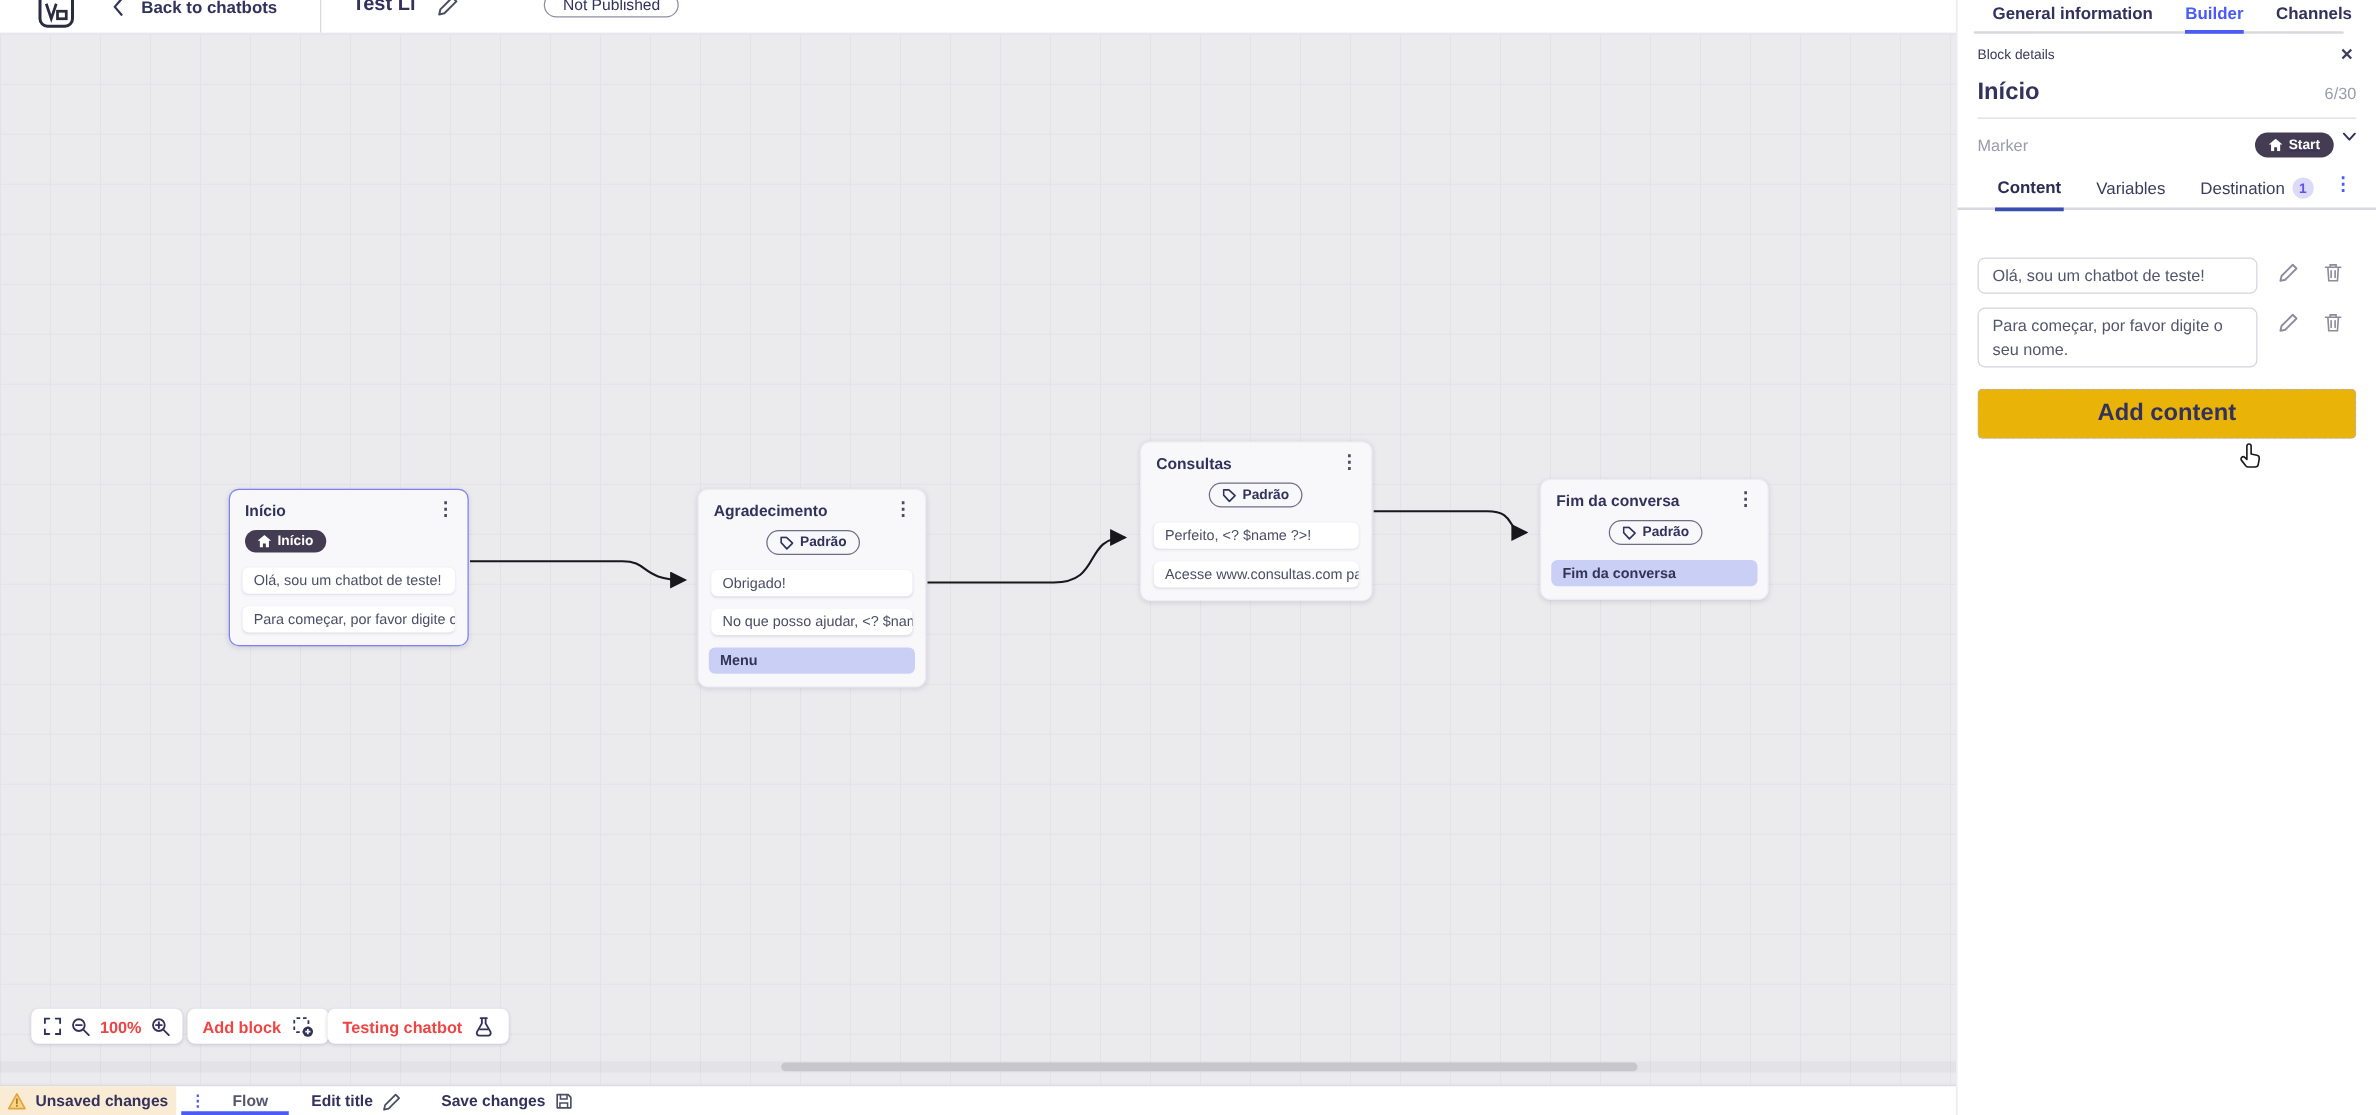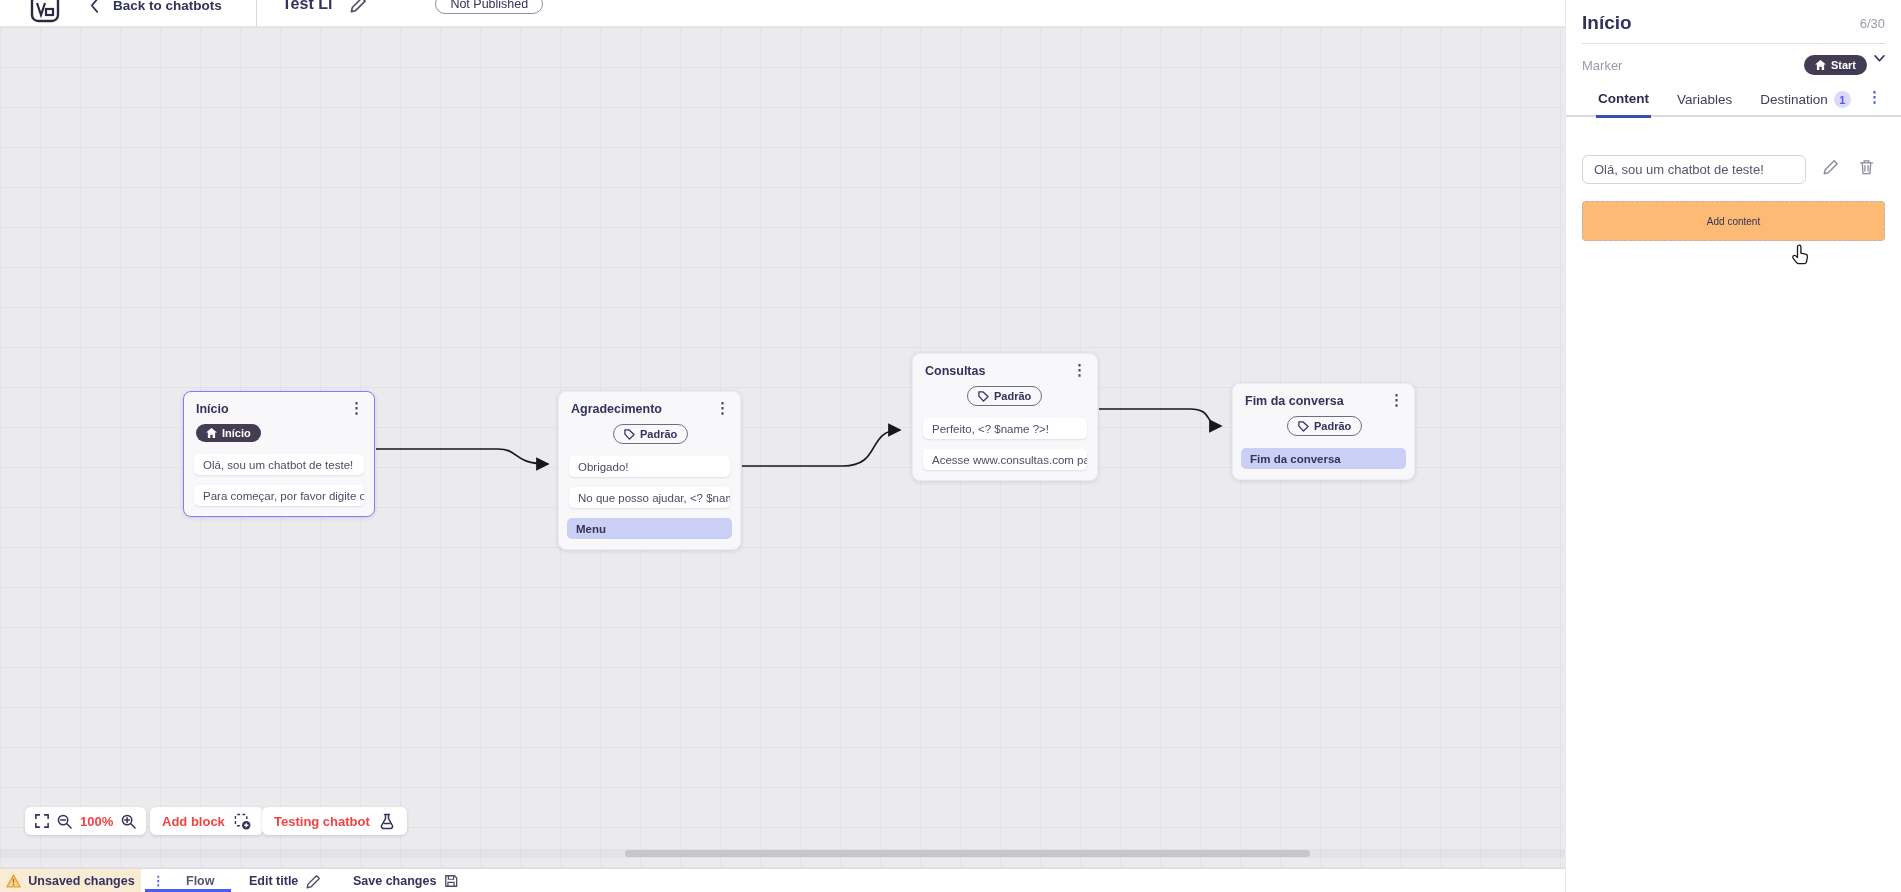--- a/index.html
+++ b/index.html
@@ -104,22 +104,22 @@
     font-size:11px; font-weight:bold; display:flex; align-items:center; justify-content:center; }
   .ctabs .kebab { position:absolute; right:19px; top:6px; z-index:1; }
 
   .pcontent { padding:38px 16px 0; }
   .content-row { display:flex; align-items:flex-start; margin-bottom:11px; }
   .content-card { width:224px; border:1px solid #d4d4de; border-radius:6px; background:#fff;
     padding:4px 11px; font-size:13px; line-height:19px; color:#55556e; min-height:26px; }
   .row-icons { display:flex; gap:20px; margin-left:17px; padding-top:4px; }
   .row-icons svg { cursor:pointer; }
   .add-content { margin-top:17px; height:40px; border:1px dashed #b4b4c2; border-radius:4px;
-    display:flex; align-items:center; justify-content:center; font-size:10px; font-weight:normal;
-    color:#32325d; cursor:pointer; background:#fdba74; }
+    display:flex; align-items:center; justify-content:center; font-size:19px; font-weight:bold;
+    color:#32325d; cursor:pointer; background:#eab308; }
   .hand-cursor { position:relative; height:30px; }
   .hand-cursor svg { position:absolute; right:72px; top:2px; }
 </style>
 </head>
 <body>
 
 <div class="app">
 
   <div class="topbar">
     <svg class="logo" viewBox="0 0 30 30">
@@ -275,21 +275,30 @@
       <svg width="14" height="14" viewBox="0 0 16 16">
         <path d="M2 2 h10 l2.5 2.5 V14 H2 Z" fill="none" stroke="#4c4c63" stroke-width="1.5" stroke-linejoin="round"></path>
         <path d="M5 2 v4 h6 V2 M4.5 14 V9.5 h7 V14" fill="none" stroke="#4c4c63" stroke-width="1.4"></path>
       </svg>
     </span>
     <div class="flow-underline"></div>
   </div>
 
   <div class="panel">
 
-
+    <div class="ptabs">
+      <span class="ptab">General information</span>
+      <span class="ptab active">Builder</span>
+      <span class="ptab">Channels</span>
+    </div>
+
+    <div class="pdetails">
+      <span class="pdetails-label">Block details</span>
+      <span class="close-x">✕</span>
+    </div>
 
     <div class="pheading">
       <span class="name">Início</span>
       <span class="count">6/30</span>
     </div>
 
     <div class="marker-row">
       <span class="marker-label">Marker</span>
       <span class="marker-right">
         <span class="start-pill">
@@ -323,20 +332,31 @@
         <div class="content-card">Olá, sou um chatbot de teste!</div>
         <div class="row-icons">
           <svg width="16" height="16" viewBox="0 0 16 16">
             <path d="M11.2 1.8 l3 3 L5.2 13.8 l-3.9 .9 .9-3.9 z" fill="none" stroke="#8c8c9e" stroke-width="1.5" stroke-linejoin="round"></path>
           </svg>
           <svg width="15" height="16" viewBox="0 0 16 17">
             <path d="M1.5 4 h13 M5.5 4 V2 h5 v2 M3.5 4 l.8 11.5 h7.4 L12.5 4 M6.3 7 v5.8 M9.7 7 v5.8" fill="none" stroke="#8c8c9e" stroke-width="1.4" stroke-linecap="round"></path>
           </svg>
         </div>
       </div>
+      <div class="content-row">
+        <div class="content-card">Para começar, por favor digite o seu nome.</div>
+        <div class="row-icons">
+          <svg width="16" height="16" viewBox="0 0 16 16">
+            <path d="M11.2 1.8 l3 3 L5.2 13.8 l-3.9 .9 .9-3.9 z" fill="none" stroke="#8c8c9e" stroke-width="1.5" stroke-linejoin="round"></path>
+          </svg>
+          <svg width="15" height="16" viewBox="0 0 16 17">
+            <path d="M1.5 4 h13 M5.5 4 V2 h5 v2 M3.5 4 l.8 11.5 h7.4 L12.5 4 M6.3 7 v5.8 M9.7 7 v5.8" fill="none" stroke="#8c8c9e" stroke-width="1.4" stroke-linecap="round"></path>
+          </svg>
+        </div>
+      </div>
       <div class="add-content">Add content</div>
       <div class="hand-cursor">
         <svg width="22" height="24" viewBox="0 0 22 24">
           <path d="M8.2 2.2 c1 0 1.7 .8 1.7 1.8 v6.2 l4.6 1 c1.3 .3 2.1 1.4 1.9 2.7 l-.8 4.6 c-.2 1.2-1.3 2.1-2.5 2.1 h-5.4 c-.8 0-1.6-.4-2.1-1 l-3.4-4.3 c-.6-.8-.5-1.9 .3-2.5 .7-.5 1.7-.5 2.3 .1 l1.7 1.6 V4 c0-1 .7-1.8 1.7-1.8 z" fill="#fff" stroke="#1a1a1a" stroke-width="1.3" stroke-linejoin="round"></path>
         </svg>
       </div>
     </div>
   </div>
 
 </div>

